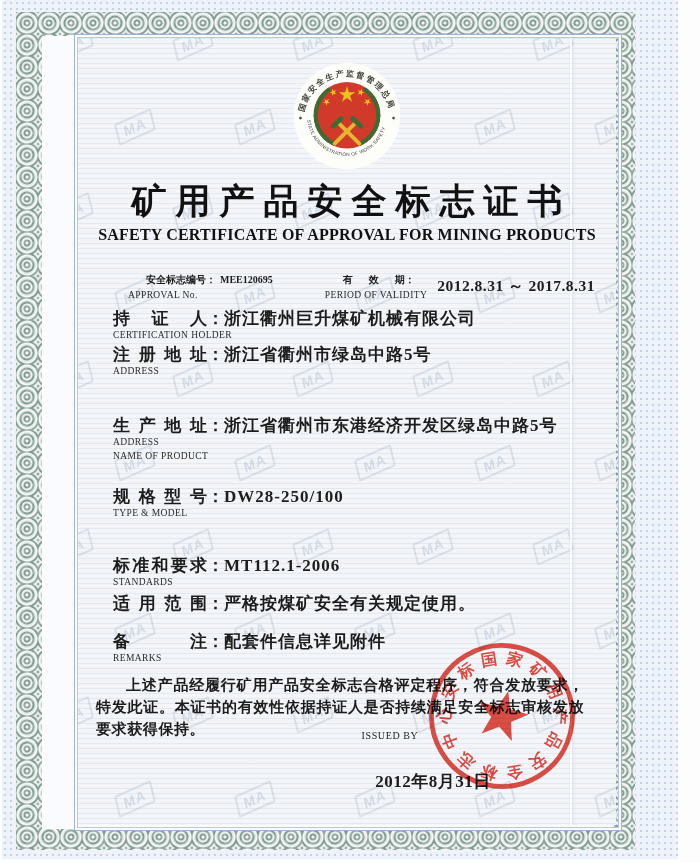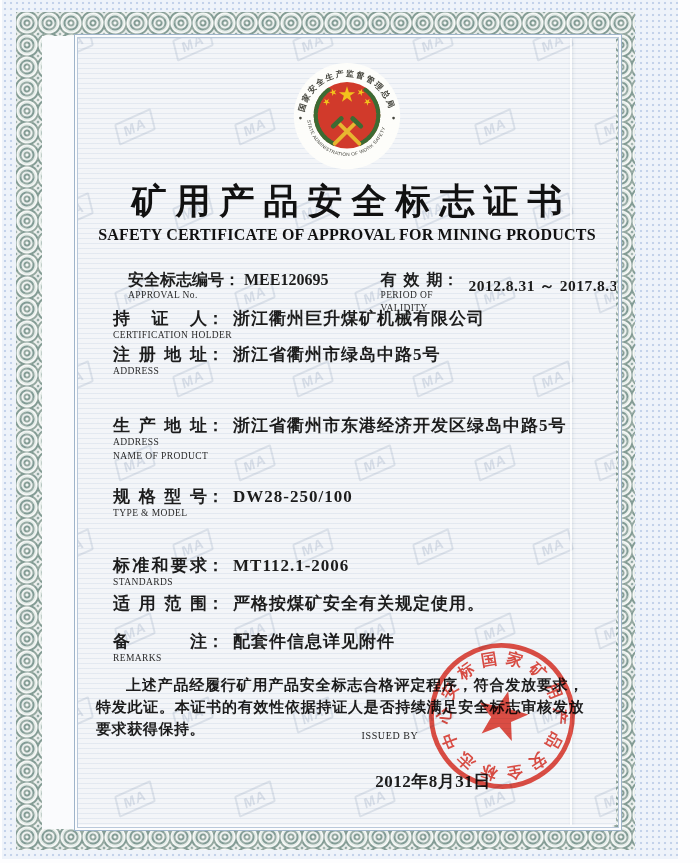--- a/index.html
+++ b/index.html
@@ -39,33 +39,33 @@
   .emblem{position:absolute;left:50%;margin-left:-57px;top:24px;width:114px;height:114px;}
 
   .title{position:absolute;left:0;right:0;top:140px;margin:0;text-align:center;
       font-size:35px;font-weight:bold;letter-spacing:9px;text-indent:9px;color:#111;}
   .subtitle{position:absolute;left:0;right:0;top:188px;text-align:center;
       font-size:16px;font-weight:bold;letter-spacing:.2px;color:#111;}
 
   .fen{font-size:9.5px;letter-spacing:.4px;line-height:13px;color:#2a2a2a;}
 
   .approval{position:absolute;left:50px;top:232px;right:14px;display:flex;}
-  .ap-main{font-size:16px;font-weight:bold;line-height:19px;white-space:nowrap;}
+  .ap-main{font-size:10px;font-weight:bold;line-height:19px;white-space:nowrap;margin-left:18px;}
   .ap-num{font-weight:bold;margin-left:4px;}
   .ap-right{display:flex;margin-left:52px;justify-content:center;}
   .vlabel{display:inline-block;width:62px;text-align:justify;text-align-last:justify;}
   .vvalue{font-size:15.5px;font-weight:bold;margin-left:10px;margin-top:6px;white-space:nowrap;letter-spacing:.5px;}
 
   .fields{position:absolute;left:35px;top:270px;right:20px;}
   .fields2{position:absolute;left:35px;top:517px;right:20px;}
   .frow{height:35.5px;}
   .fields2 .frow{height:38px;}
   .fmain{font-size:17px;font-weight:bold;line-height:21px;white-space:nowrap;}
   .flabel{display:inline-block;width:94px;text-align:justify;text-align-last:justify;}
-  .fvalue{margin-left:9px;font-weight:600;letter-spacing:1px;}
+  .fvalue{font-weight:600;letter-spacing:1px;}
 
   .closing{position:absolute;left:18px;top:636px;width:488px;margin:0;
       font-size:15px;font-weight:600;line-height:22px;letter-spacing:.6px;
       text-indent:2em;text-align:justify;}
 
   .issued{position:absolute;left:0;right:0;top:692px;text-align:center;transform:translateX(43px);}
   .issued-cn{font-size:18px;font-weight:bold;letter-spacing:2px;line-height:21px;}
   .issued-en{font-size:10px;letter-spacing:.6px;}
   .dateline{position:absolute;left:0;right:0;top:732px;text-align:center;transform:translateX(86px);
       font-size:17px;font-weight:bold;letter-spacing:.5px;}

